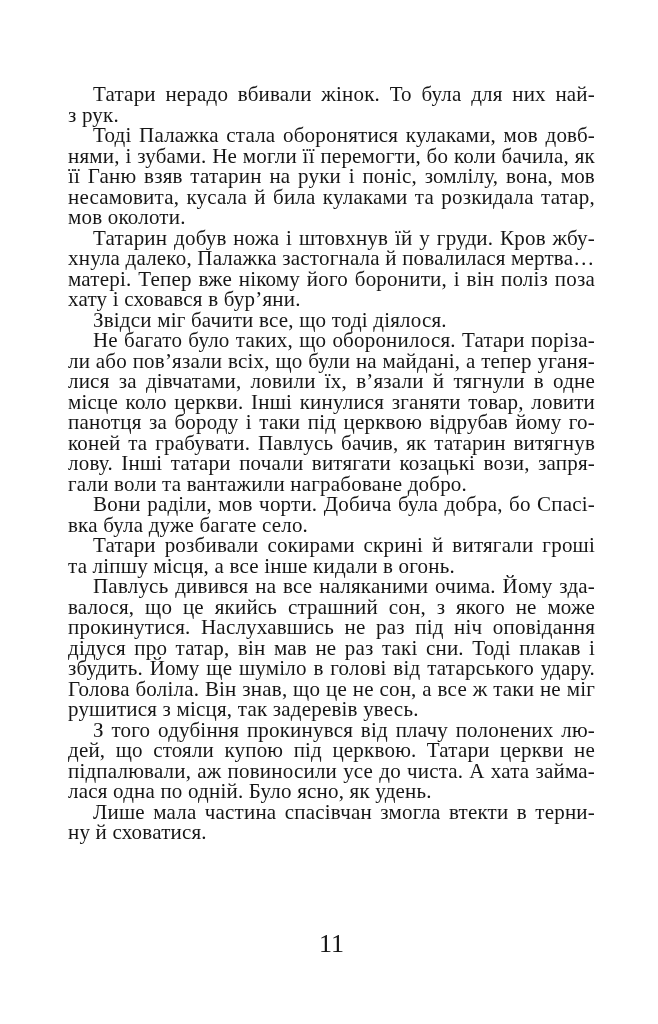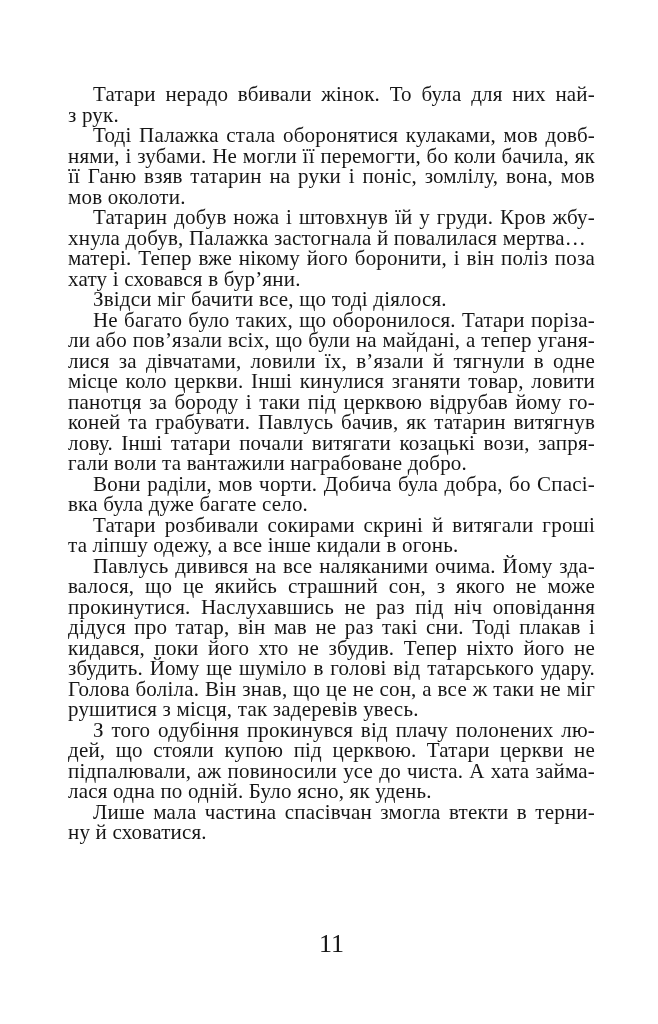--- a/index.html
+++ b/index.html
@@ -66,25 +66,26 @@
 <div class="book-page">
   <div class="text-block">
       <div class="paragraph">
         <div class="line first j">Татари нерадо вбивали жінок. То була для них най-</div>
         <div class="line">з рук.</div>
       </div>
       <div class="paragraph">
         <div class="line first j">Тоді Палажка стала оборонятися кулаками, мов довб-</div>
         <div class="line j">нями, і зубами. Не могли її перемогти, бо коли бачила, як</div>
         <div class="line j">її Ганю взяв татарин на руки і поніс, зомлілу, вона, мов</div>
+        <div class="line j">несамовита, кусала й била кулаками та розкидала татар,</div>
         <div class="line">мов околоти.</div>
       </div>
       <div class="paragraph">
         <div class="line first j">Татарин добув ножа і штовхнув їй у груди. Кров жбу-</div>
-        <div class="line">хнула добув, Палажка застогнала й повалилася мертва…</div>
+        <div class="line">хнула далеко, Палажка застогнала й повалилася мертва…</div>
       </div>
       <div class="paragraph">
         <div class="line j">матері. Тепер вже нікому його боронити, і він поліз поза</div>
         <div class="line">хату і сховався в бур’яни.</div>
       </div>
       <div class="paragraph">
         <div class="line first">Звідси міг бачити все, що тоді діялося.</div>
       </div>
       <div class="paragraph">
         <div class="line first j">Не багато було таких, що оборонилося. Татари поріза-</div>
@@ -95,28 +96,27 @@
         <div class="line j">коней та грабувати. Павлусь бачив, як татарин витягнув</div>
         <div class="line j">лову. Інші татари почали витягати козацькі вози, запря-</div>
         <div class="line">гали воли та вантажили награбоване добро.</div>
       </div>
       <div class="paragraph">
         <div class="line first j">Вони раділи, мов чорти. Добича була добра, бо Спасі-</div>
         <div class="line">вка була дуже багате село.</div>
       </div>
       <div class="paragraph">
         <div class="line first j">Татари розбивали сокирами скрині й витягали гроші</div>
-        <div class="line">та ліпшу одежу, а все інше кидали в огонь.</div>
+        <div class="line">та ліпшу місця, а все інше кидали в огонь.</div>
       </div>
       <div class="paragraph">
         <div class="line first j">Павлусь дивився на все наляканими очима. Йому зда-</div>
         <div class="line j">валося, що це якийсь страшний сон, з якого не може</div>
         <div class="line j">прокинутися. Наслухавшись не раз під ніч оповідання</div>
         <div class="line j">дідуся про татар, він мав не раз такі сни. Тоді плакав і</div>
-        <div class="line j">кидався, поки його хто не збудив. Тепер ніхто його не</div>
         <div class="line j">збудить. Йому ще шуміло в голові від татарського удару.</div>
         <div class="line j">Голова боліла. Він знав, що це не сон, а все ж таки не міг</div>
         <div class="line">рушитися з місця, так задеревів увесь.</div>
       </div>
       <div class="paragraph">
         <div class="line first j">З того одубіння прокинувся від плачу полонених лю-</div>
         <div class="line j">дей, що стояли купою під церквою. Татари церкви не</div>
         <div class="line j">підпалювали, аж повиносили усе до чиста. А хата займа-</div>
         <div class="line">лася одна по одній. Було ясно, як удень.</div>
       </div>

